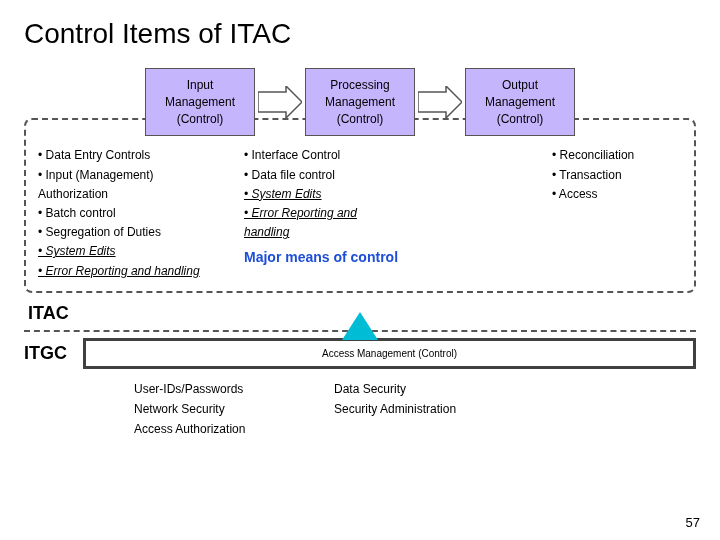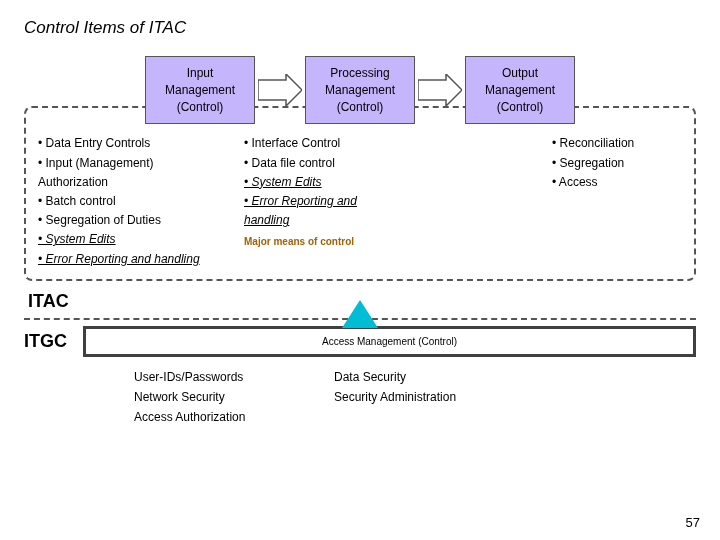--- a/index.html
+++ b/index.html
@@ -15,24 +15,23 @@
     }
 
     .page {
       padding: 18px 24px;
       width: 720px;
       height: 540px;
       position: relative;
     }
 
     .page-title {
-      font-size: 17px;
+      font-size: 28px;
       font-weight: normal;
       margin-bottom: 18px;
-      font-style: italic;
     }
 
     
     .top-flow {
       display: flex;
       align-items: center;
       justify-content: center;
       margin-bottom: 0;
       position: relative;
       z-index: 2;
@@ -93,23 +92,23 @@
 
     .right-list {
       width: 140px;
       flex-shrink: 0;
       font-size: 12px;
       line-height: 1.6;
       padding-left: 6px;
     }
 
     .major-means {
-      color: #a16207;
+      color: #1d4ed8;
       font-weight: bold;
-      font-size: 10px;
+      font-size: 14px;
       margin-top: 4px;
     }
 
     
     .itac-label {
       font-size: 18px;
       font-weight: bold;
       margin-top: 10px;
       padding-left: 4px;
     }
@@ -218,21 +217,21 @@
       <div>• Interface Control</div>
       <div>• Data file control</div>
       <div><em>• System Edits</em></div>
       <div><em>• Error Reporting and</em></div>
       <div><em>handling</em></div>
       <div class="major-means">Major means of control</div>
     </div>
 
     <div class="right-list">
       <div>• Reconciliation</div>
-      <div>• Segregation</div>
+      <div>• Transaction</div>
       <div>• Access</div>
     </div>
   </div>
 
   <div class="itac-label">ITAC</div>
 
   <div style="position:relative;">
     <hr class="dashed-divider">
     <div class="center-arrow-up">
       <svg width="36" height="28" viewBox="0 0 36 28" xmlns="http://www.w3.org/2000/svg">

